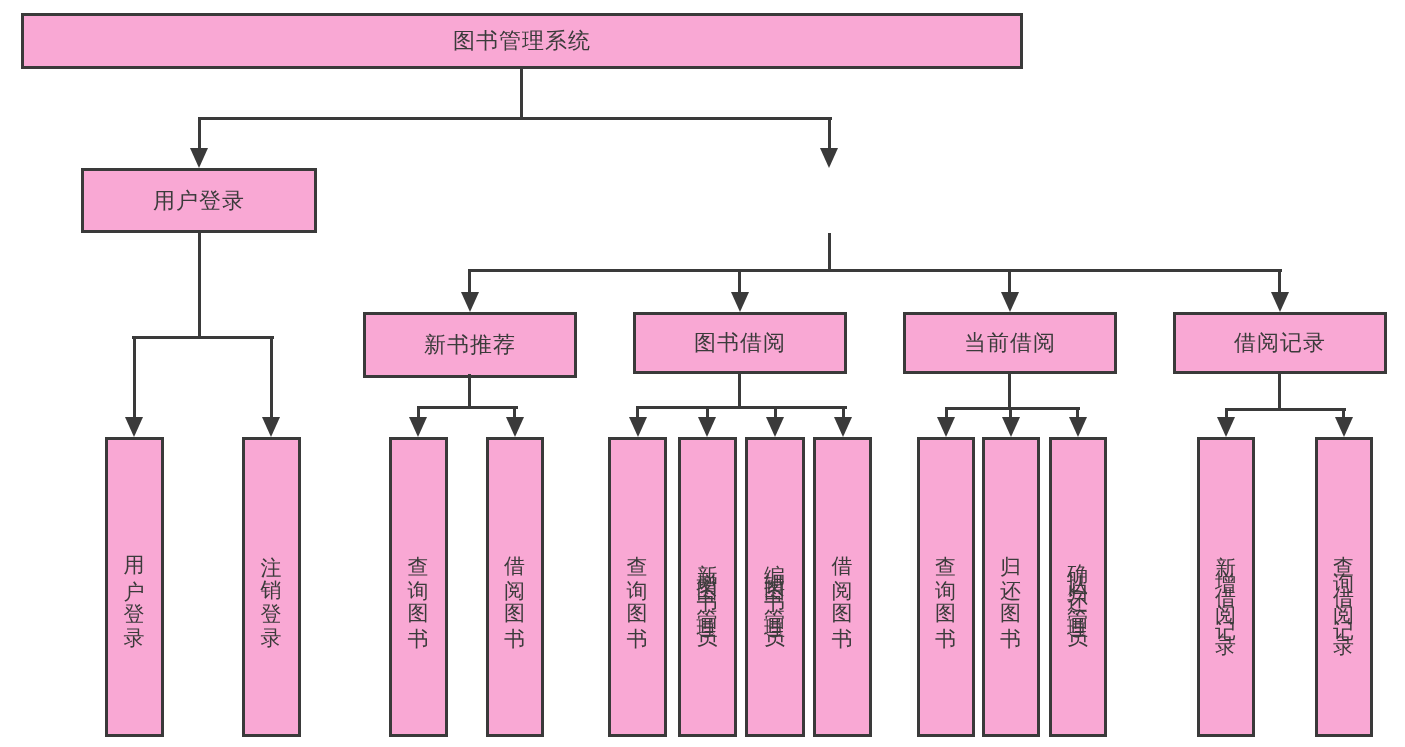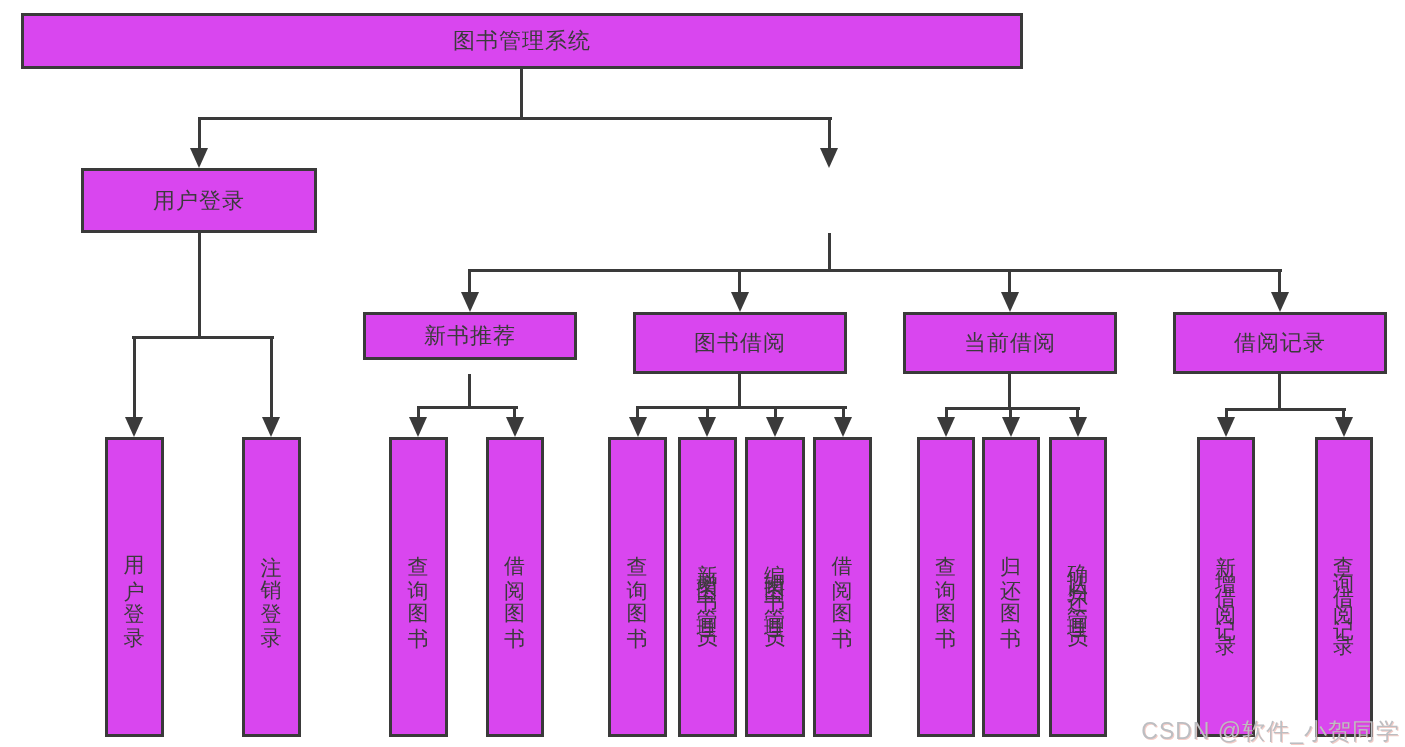--- a/index.html
+++ b/index.html
@@ -1,21 +1,21 @@
 <!DOCTYPE html>
 <html><head>
 <meta charset="utf-8">
 <style>
   html,body{margin:0;padding:0;background:#ffffff;}
   #canvas{
     position:relative;width:1405px;height:747px;background:#ffffff;overflow:hidden;
     font-family:"Liberation Sans","DejaVu Sans",sans-serif;color:#3b3b3b;
   }
   .box{
-    position:absolute;box-sizing:border-box;border:3px solid #3a3a3a;background:#d946ef;
+    position:absolute;box-sizing:border-box;border:3px solid #3a3a3a;background:#f9a8d4;
     display:flex;align-items:center;justify-content:center;
   }
   .hlabel{font-size:22px;letter-spacing:1px;color:#3b3b3b;white-space:nowrap;}
   .leaf .vlabel{
     writing-mode:vertical-rl;text-orientation:mixed;
     font-size:21px;line-height:1;color:#3b3b3b;white-space:nowrap;
   }
   .ls4{letter-spacing:24px;}
   .ls6{letter-spacing:16px;}
   .ls9{letter-spacing:9px;}
@@ -62,21 +62,21 @@
   <div class="line" style="left:468px;top:269px;width:814px;height:3px;"></div>
   <div class="line" style="left:468px;top:269px;width:3px;height:28px;"></div>
   <div class="arrow" style="left:461px;top:292px;"></div>
   <div class="line" style="left:738px;top:269px;width:3px;height:28px;"></div>
   <div class="arrow" style="left:731px;top:292px;"></div>
   <div class="line" style="left:1008px;top:269px;width:3px;height:28px;"></div>
   <div class="arrow" style="left:1001px;top:292px;"></div>
   <div class="line" style="left:1278px;top:269px;width:3px;height:28px;"></div>
   <div class="arrow" style="left:1271px;top:292px;"></div>
 
-  <div class="box" style="left:363px;top:312px;width:214px;height:48px;">
+  <div class="box" style="left:363px;top:312px;width:214px;height:66px;">
     <span class="hlabel">新书推荐</span>
   </div>
   <div class="box" style="left:903px;top:312px;width:214px;height:62px;">
     <span class="hlabel">当前借阅</span>
   </div>
   <div class="box" style="left:633px;top:312px;width:214px;height:62px;">
     <span class="hlabel">图书借阅</span>
   </div>
   <div class="box" style="left:1173px;top:312px;width:214px;height:62px;">
     <span class="hlabel">借阅记录</span>
@@ -153,15 +153,14 @@
     <span class="vlabel ls9">确认归还（管理员）</span>
   </div>
 
   <div class="box leaf" style="left:1197px;top:437px;width:58px;height:300px;">
     <span class="vlabel ls6">新增借阅记录</span>
   </div>
   <div class="box leaf" style="left:1315px;top:437px;width:58px;height:300px;">
     <span class="vlabel ls6">查询借阅记录</span>
   </div>
 
-  <div class="watermark">CSDN @软件_小贺同学</div>
 
 </div>
 
 </body></html>

